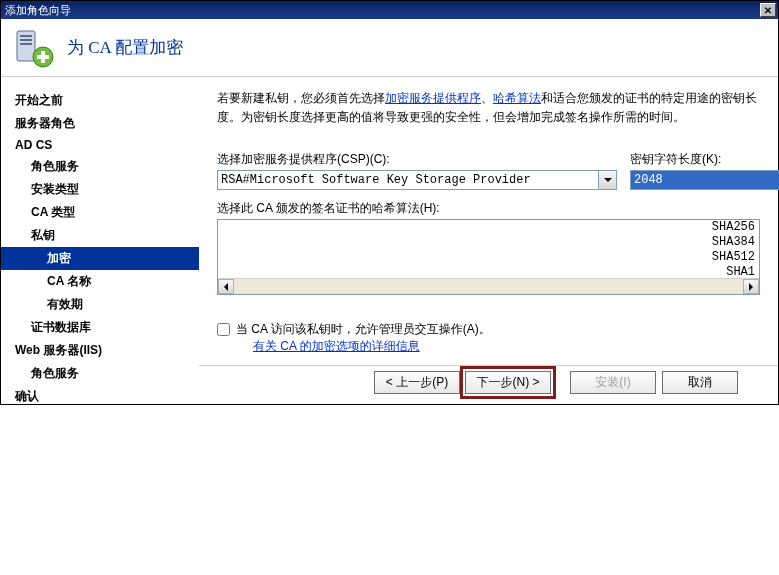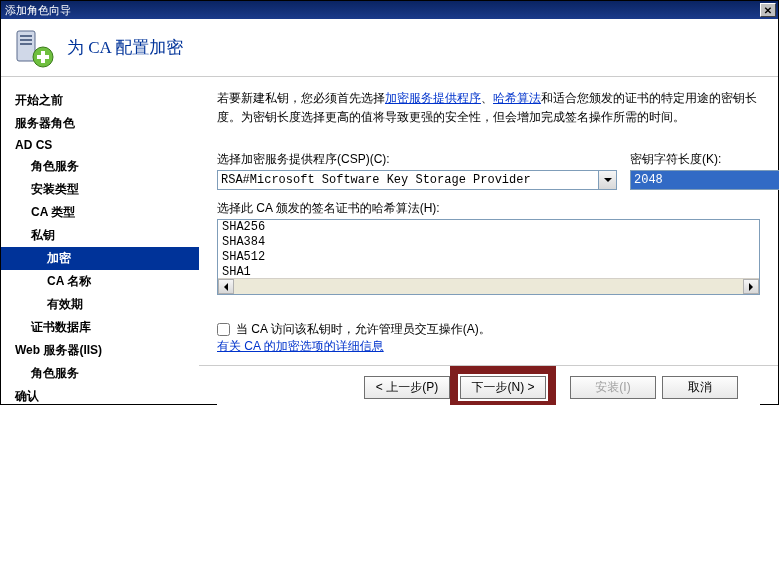--- a/index.html
+++ b/index.html
@@ -125,20 +125,21 @@
     height:76px;
     display:flex;
     flex-direction:column;
     background:#fff;
   }
   .listbox {
     flex:1;
     overflow:hidden;
     font-family:"SimSun","Courier New",monospace;
     font-size:12px;
+    text-align:right;
   }
   .listbox div { padding:0 4px; height:15px; line-height:15px; }
   .hscroll {
     height:16px;
     background:#ece9d8;
     border-top:1px solid #d4d0c8;
     display:flex;
     justify-content:space-between;
   }
   .hscroll-btn {
@@ -147,21 +148,21 @@
     border:1px solid #b0b0b0;
     display:flex;align-items:center;justify-content:center;
     cursor:pointer;
   }
   .arrow-l::after{content:"";border-top:4px solid transparent;border-bottom:4px solid transparent;border-right:4px solid #000;}
   .arrow-r::after{content:"";border-top:4px solid transparent;border-bottom:4px solid transparent;border-left:4px solid #000;}
 
   .checkbox-row { display:flex; align-items:center; margin-top:26px; gap:6px; }
   .checkbox-row input { margin:0; }
 
-  .help-link { color:#0033cc; text-decoration:underline; cursor:pointer; margin-top:auto; margin-bottom:6px; font-size:12px; display:inline-block;}
+  .help-link { color:#0033cc; text-decoration:underline; cursor:pointer; margin-top:auto; margin-bottom:6px; font-size:12px; display:inline-block;margin-left:36px;}
   .content-divider { border-top:1px solid #ccc; margin:4px -18px 0 -18px; }
 
   .footer {
     height: 46px;
     background:#fff;
     display:flex;
     align-items:center;
     justify-content:flex-end;
     padding-right:22px;
     border-top:1px solid #ccc;
@@ -171,21 +172,21 @@
     height:23px;
     min-width:86px;
     padding:0 10px;
     border:1px solid #707070;
     background:linear-gradient(#fdfdfd,#e8e8e8);
     font-size:12px;
     cursor:pointer;
     font-family:inherit;
   }
   .btn:disabled { color:#a0a0a0; cursor:default; }
-  .btn-group-nav { display:flex; border:8px solid #7f1d1d; padding:2px; margin-right:14px; }
+  .btn-group-nav { display:flex; border:3px solid #7f1d1d; padding:2px; margin-right:14px; }
   .btn-group-nav .btn { margin:0; }
   .btn-prev { margin-right:0; }
   .cancel { margin-left:6px; min-width:76px;}
 </style>
 </head>
 <body>
 
 <div class="window">
 
   <div class="titlebar">

